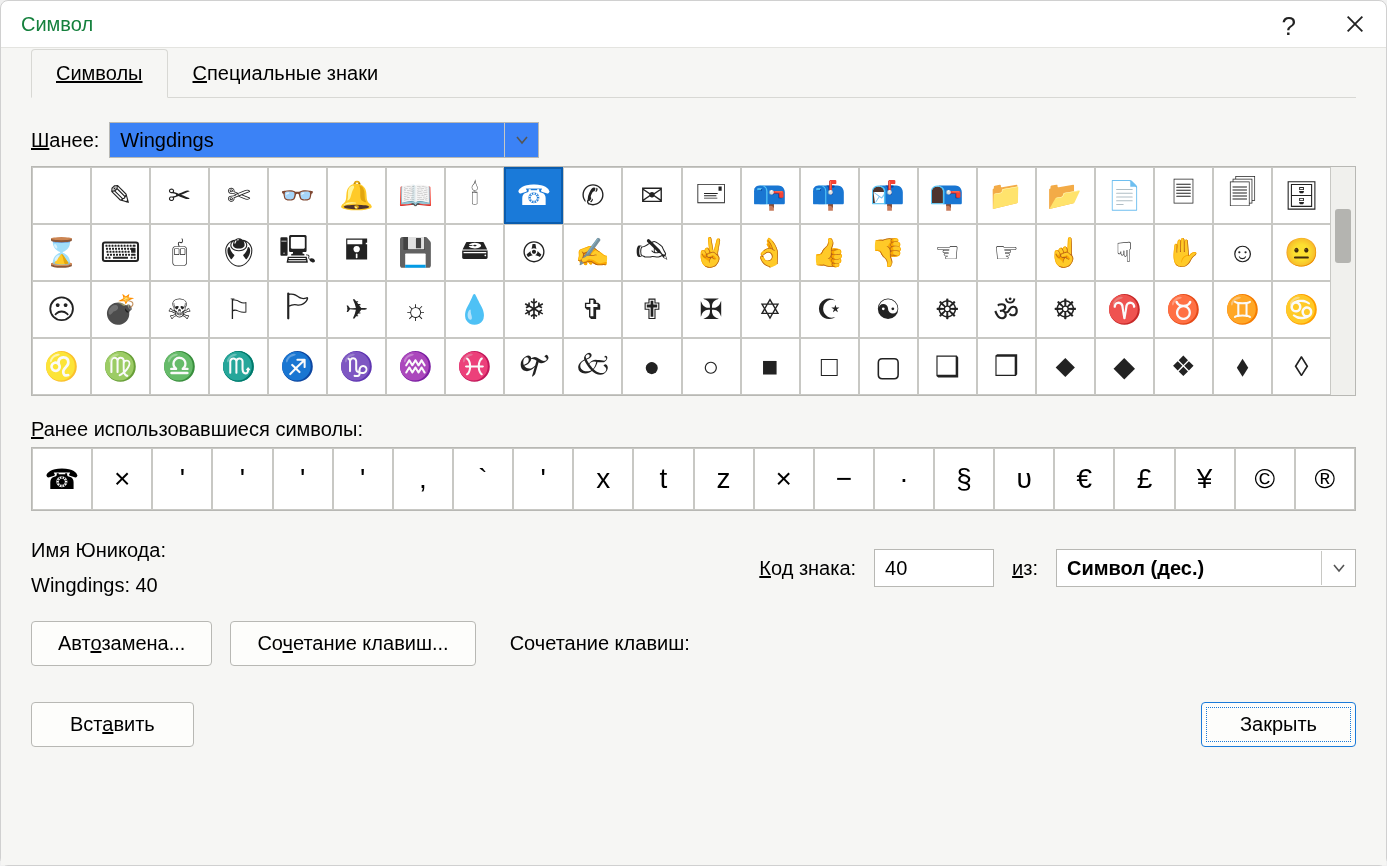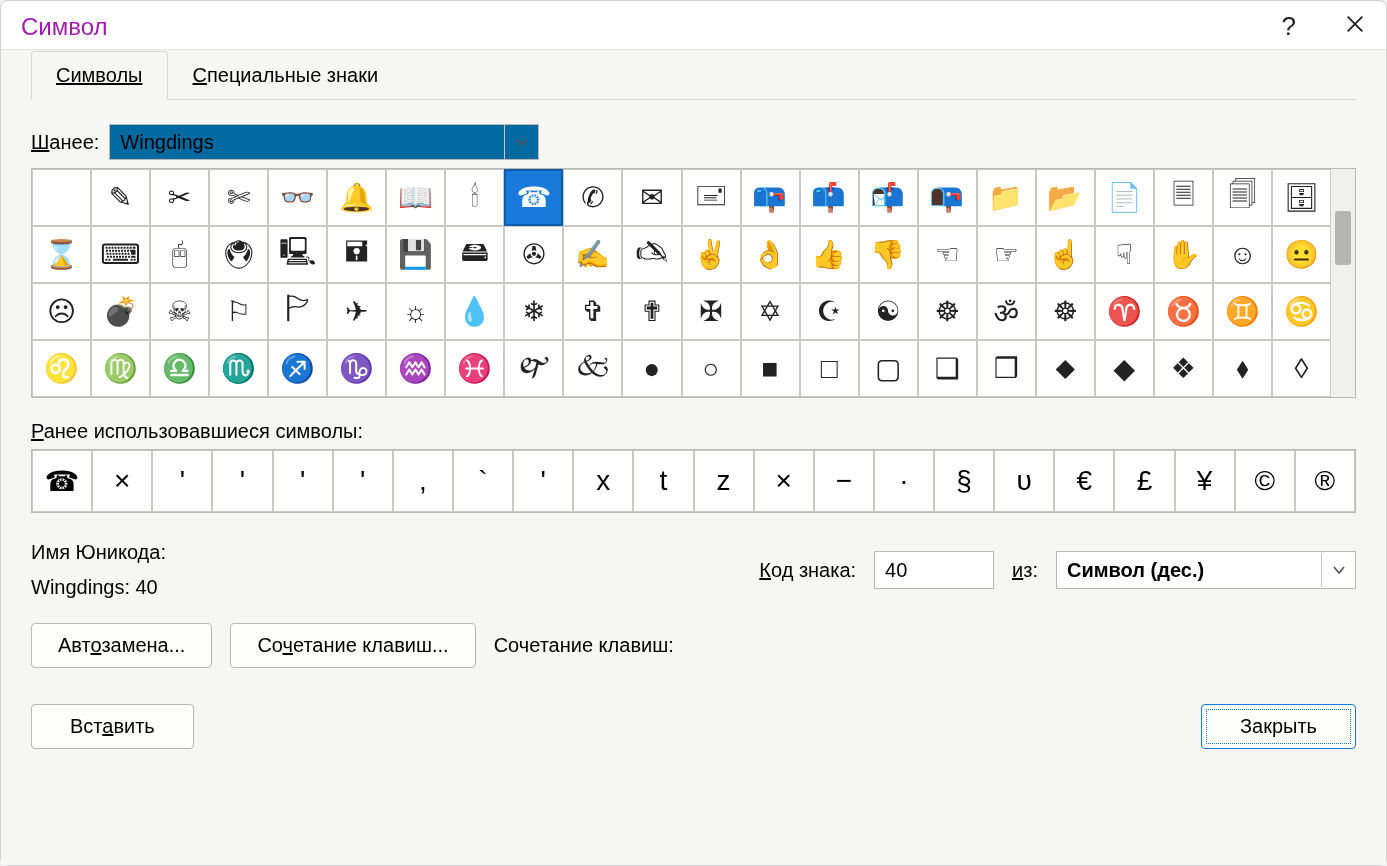--- a/index.html
+++ b/index.html
@@ -19,22 +19,22 @@
       border-radius: 8px;
       display: flex;
       flex-direction: column;
     }
     .titlebar {
       display: flex;
       align-items: flex-start;
       padding: 12px 20px 8px 20px;
     }
     .titlebar-title {
-      font-size: 24px;
-      color: #a21caf;
+      font-size: 20px;
+      color: #15803d;
       flex: 1;
     }
     .titlebar-help {
       font-size: 26px;
       color: #222;
       margin-right: 48px;
       cursor: pointer;
       line-height: 1;
     }
     .titlebar-close {
@@ -76,21 +76,21 @@
       align-items: center;
       margin-top: 24px;
       gap: 10px;
     }
     .label { font-size: 20px; }
     .underline-key { text-decoration: underline; }
     .font-select {
       display: flex;
       align-items: center;
       border: 1px solid #b8b8b4;
-      background: #0369a1;
+      background: #3b82f6;
       height: 36px;
       width: 430px;
     }
     .font-select-text {
       flex: 1;
       padding: 4px 10px;
       font-size: 20px;
     }
     .font-select-btn {
       width: 34px;
@@ -206,21 +206,21 @@
     .btn {
       border: 1px solid #b8b8b4;
       background: #fdfdfb;
       padding: 10px 26px;
       font-size: 20px;
       border-radius: 4px;
       cursor: pointer;
     }
     .shortcut-display {
       font-size: 20px;
-      margin-left: 0;
+      margin-left: 16px;
       text-align: right;
     }
     .footer-row {
       display: flex;
       justify-content: space-between;
       gap: 14px;
       margin-top: 36px;
     }
     .btn-insert {
       border: 1px solid #b8b8b4;

